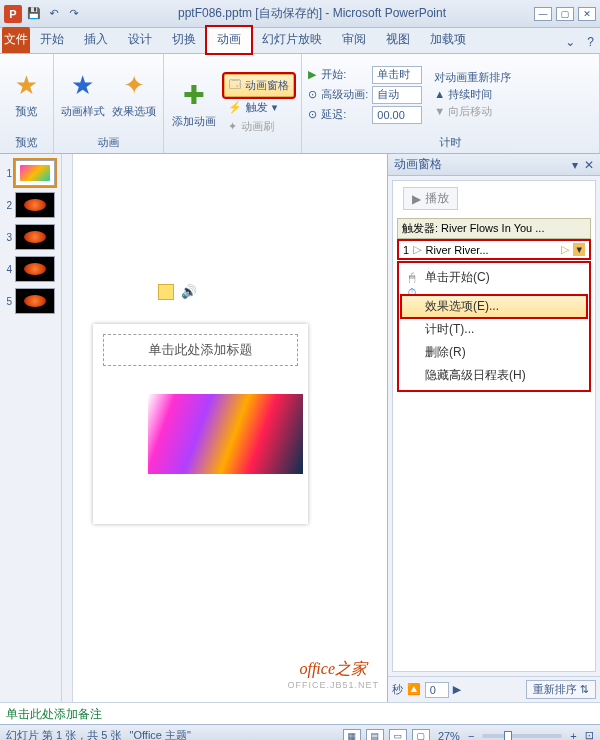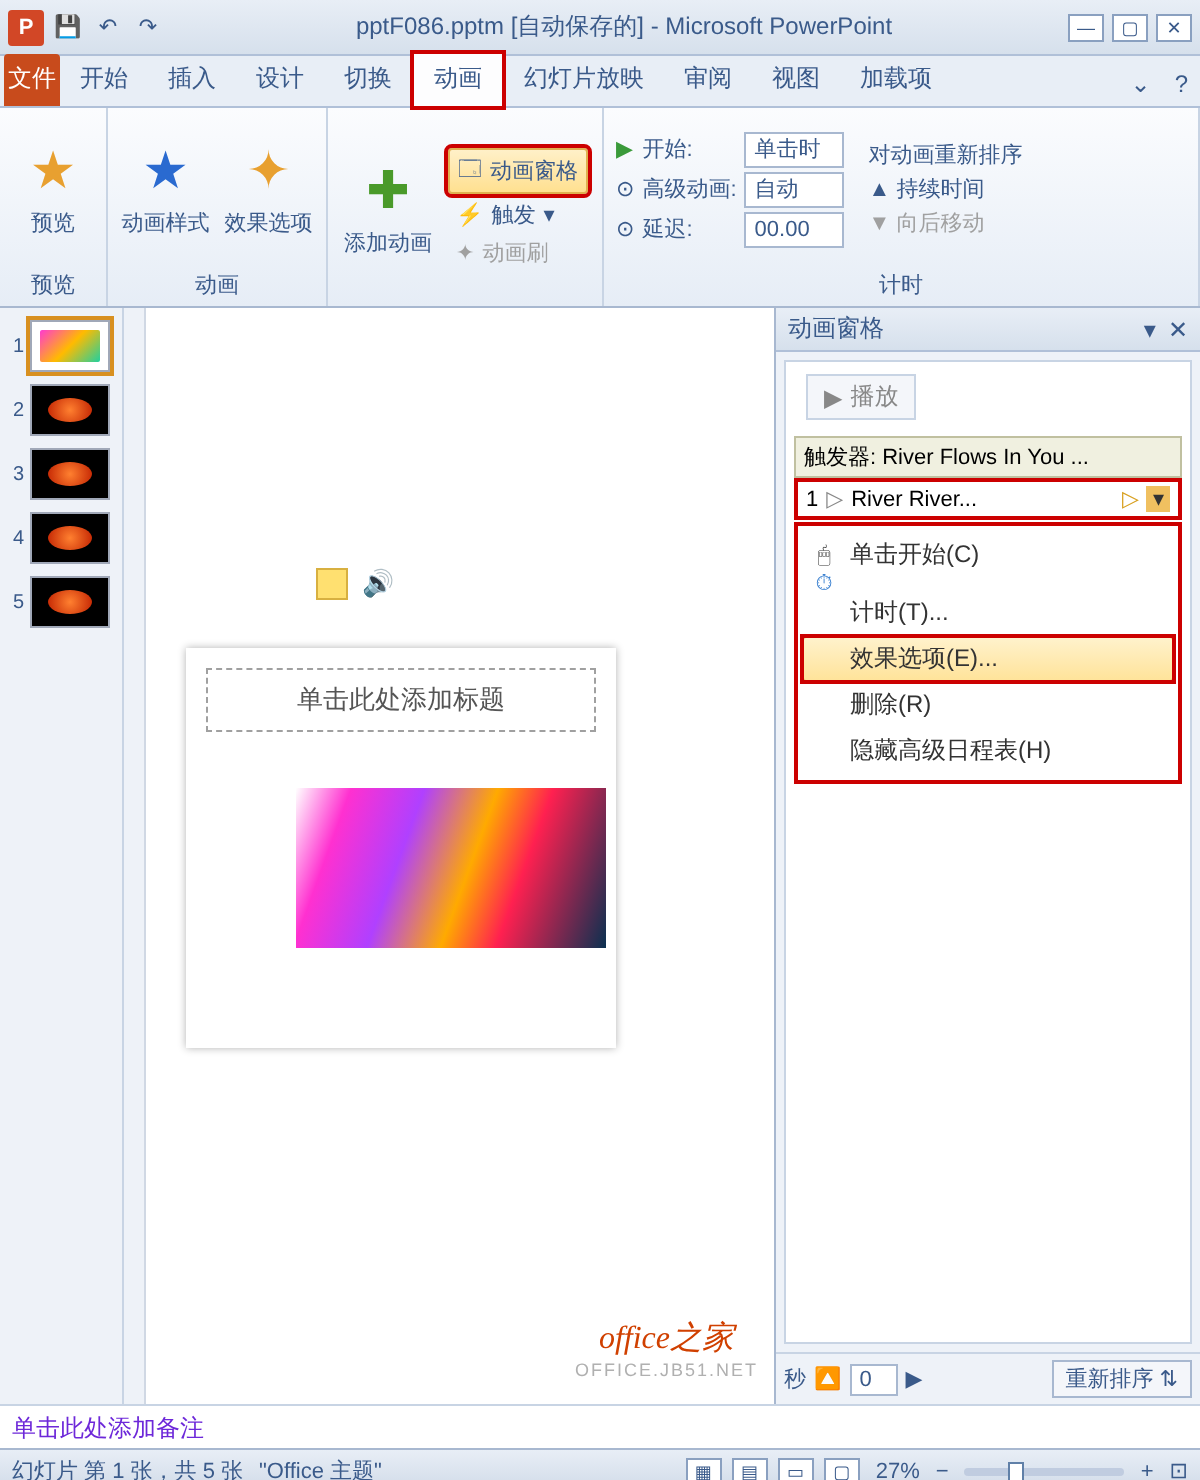--- a/index.html
+++ b/index.html
@@ -73,21 +73,21 @@
 .anim-item .dd{color:#333; background:#f0c060; padding:0 3px;}
 .ctx-menu { margin:1px 0 0 0; border:2px solid #c00; background:#fff; padding:3px 2px; }
 .ctx-item { display:flex; align-items:center; gap:8px; padding:3px 6px 3px 24px; font-size:12px; color:#333; position:relative; }
 .ctx-item .ic{position:absolute; left:4px; width:14px; text-align:center; font-size:11px;}
 .ctx-item.sel { background:linear-gradient(#fff2cc,#ffe39a); border:1px solid #e0b860; border-radius:2px; padding:2px 5px 2px 23px; }
 .ctx-item.sel::after{content:""; position:absolute; inset:-2px; border:2px solid #c00; pointer-events:none;}
 .pane-foot { padding:3px 4px; display:flex; align-items:center; gap:4px; font-size:11px; color:#3a5a8a; border-top:1px solid #c8d4e4; }
 .pane-foot .fld{background:#fff; border:1px solid #a8b8d0; padding:0 4px; height:16px; display:flex; align-items:center; min-width:24px;}
 .pane-foot .btn{border:1px solid #a8b8d0; background:#f4f6fa; padding:1px 6px;}
 
-.notes { height:22px; border-top:1px solid #c8d4e4; padding:3px 6px; font-size:12px; color:#6d28d9; background:#fff;font-family:Liberation Mono, monospace; }
+.notes { height:22px; border-top:1px solid #c8d4e4; padding:3px 6px; font-size:12px; color:#15803d; background:#fff;font-family:Liberation Mono, monospace; }
 .statusbar { height:22px; background:linear-gradient(#e8eef6,#d0dae8); border-top:1px solid #a8b8d0; display:flex; align-items:center; padding:0 6px; font-size:11px; color:#3a5a8a; gap:8px; }
 .statusbar .views span{width:18px; height:14px; border:1px solid #8aa0c0; display:inline-flex; align-items:center; justify-content:center; margin-left:2px; font-size:9px; background:#fff;}
 .statusbar .zoom-slider{width:80px; height:4px; background:#c0cce0; position:relative; border-radius:2px;}
 .statusbar .zoom-slider .th{position:absolute; top:-3px; left:22px; width:8px; height:10px; background:#fff; border:1px solid #6080a8;}
 </style>
 </head>
 <body>
 
 <div class="titlebar">
   <div class="p-icon">P</div>
@@ -262,27 +262,27 @@
         <span class="dd">▾</span>
       </div>
       <div class="ctx-menu">
         <div class="ctx-item">
             <span class="ic">🖱</span>
             <span>单击开始(C)</span>
           </div>
         <div class="ctx-item">
             <span class="ic" style="color:#3a80d0">⏱</span>
           </div>
-        <div class="ctx-item">
-            <span class="ic"></span>
-            <span>计时(T)...</span>
-          </div>
         <div class="ctx-item sel">
             <span class="ic"></span>
             <span>效果选项(E)...</span>
+          </div>
+        <div class="ctx-item">
+            <span class="ic"></span>
+            <span>计时(T)...</span>
           </div>
         <div class="ctx-item">
             <span class="ic"></span>
             <span>删除(R)</span>
           </div>
         <div class="ctx-item">
             <span class="ic"></span>
             <span>隐藏高级日程表(H)</span>
           </div>
       </div>

